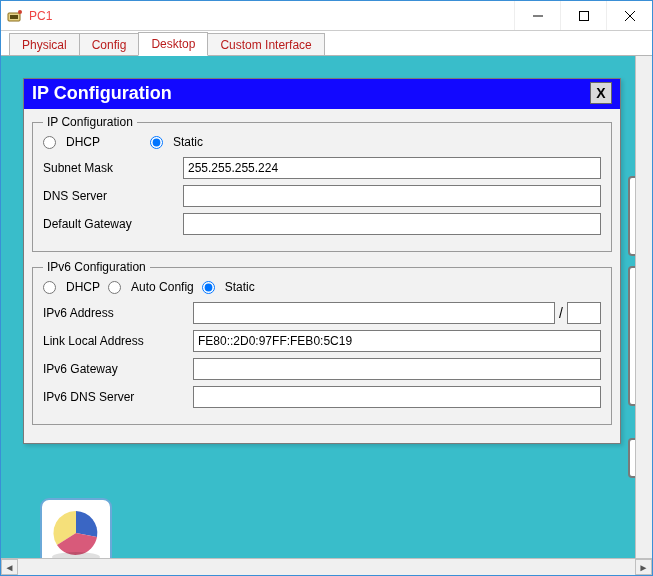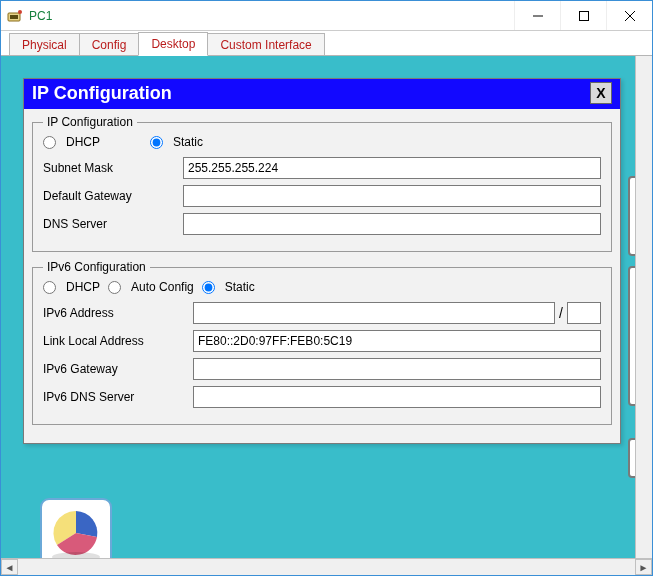--- a/index.html
+++ b/index.html
@@ -31,21 +31,21 @@
   }
   .titlebar .icon {
     width: 16px;
     height: 16px;
     margin: 0 6px;
     display:flex;align-items:center;justify-content:center;
   }
   .titlebar .title {
     flex: 1;
     font-size: 12px;
-    color: #15803d;
+    color: #ef4444;
   }
   .win-controls {
     display: flex;
     height: 100%;
   }
   .win-btn {
     width: 46px;
     height: 100%;
     display: flex;
     align-items: center;
@@ -254,25 +254,25 @@
             <label class="rlabel">
               <input type="radio" name="ipv4mode" checked="" style="">
               <span>Static</span>
             </label>
           </div>
           <div class="form-row">
             <label>Subnet Mask</label>
             <input type="text" value="255.255.255.224" style="">
           </div>
           <div class="form-row">
+            <label>DNS Server</label>
+            <input type="text" value="" style="">
+          </div>
+          <div class="form-row">
             <label>Default Gateway</label>
-            <input type="text" value="" style="">
-          </div>
-          <div class="form-row">
-            <label>DNS Server</label>
             <input type="text" value="" style="">
           </div>
         </fieldset>
 
         <fieldset>
           <legend>IPv6 Configuration</legend>
           <div class="radio-row v6">
             <label class="rlabel">
               <input type="radio" name="ipv6mode" style="">
               <span>DHCP</span>

